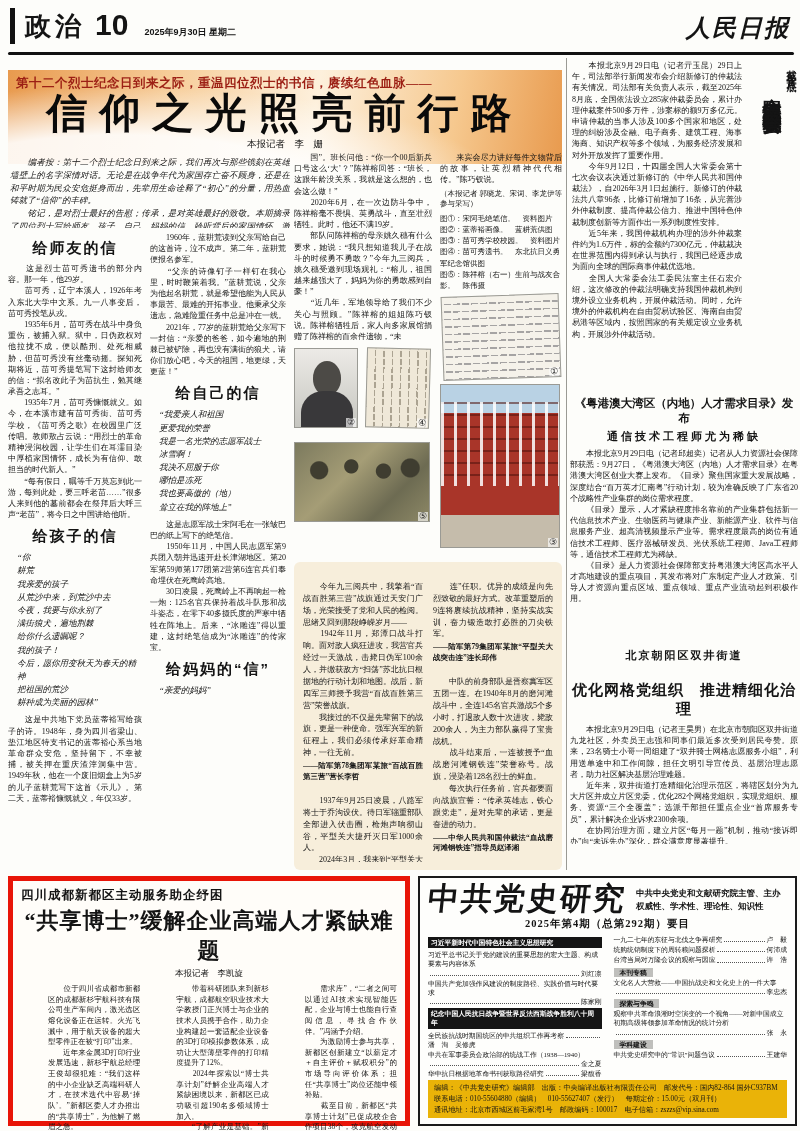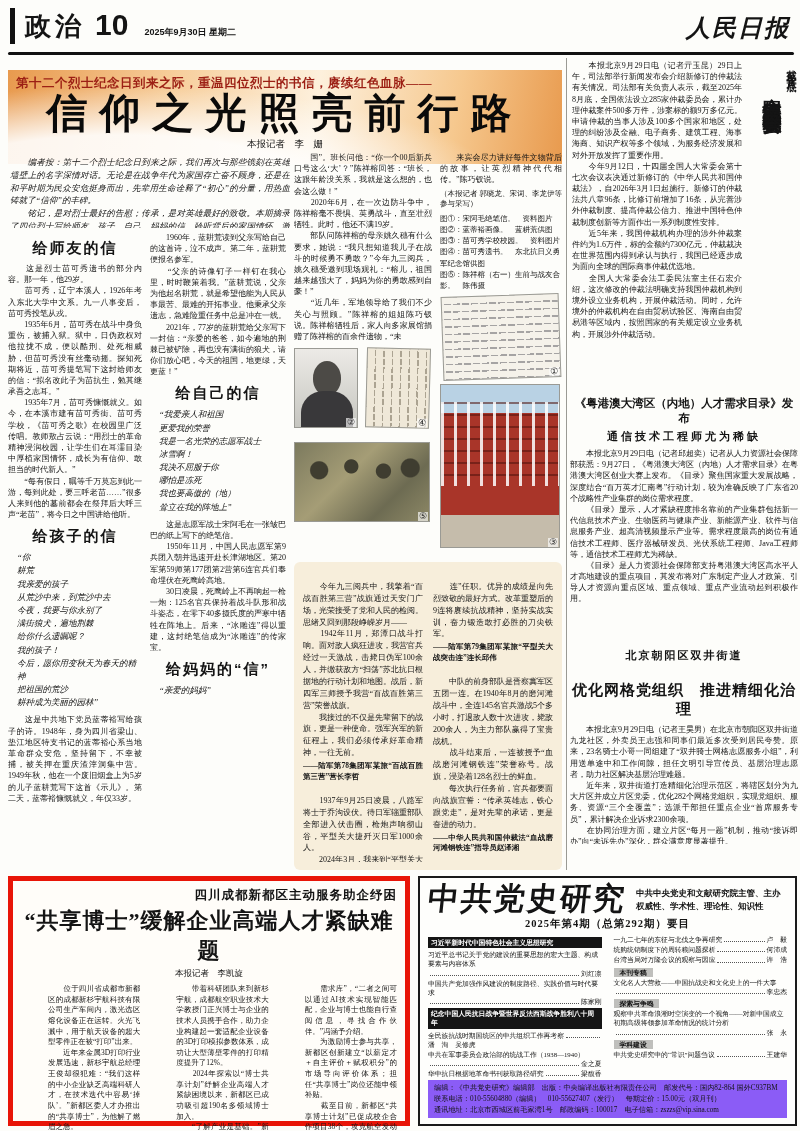--- a/index.html
+++ b/index.html
@@ -75,42 +75,42 @@
   #r2{left:570px;top:396px;width:228px;height:240px;overflow:hidden;}
   .r2-headline{font-size:11.5px;font-weight:900;text-align:center;letter-spacing:0;}
   .r2-sub{font-size:11px;font-weight:bold;text-align:center;letter-spacing:3px;margin:3px 0 4px;}
   #r3{left:570px;top:648px;width:228px;height:196px;overflow:hidden;}
   .r3-kicker{font-size:11px;font-weight:bold;text-align:center;letter-spacing:2px;}
   .r3-headline{font-size:15px;font-weight:900;text-align:center;letter-spacing:1px;margin:18px 0 5px;}
   #page-editors{left:570px;top:901px;width:228px;font-size:13px;font-weight:bold;}
   
   #redbox{left:8px;top:876px;width:402px;height:250px;border:5px solid #e81508;box-sizing:border-box;
     padding:6px 8px;background:#fffdf9;}
-  .rb-kicker{font-size:12.5px;font-weight:bold;text-align:right;letter-spacing:1px;}
+  .rb-kicker{font-size:12.5px;font-weight:bold;text-align:left;letter-spacing:1px;}
   .rb-headline{font-size:22px;font-weight:900;text-align:center;letter-spacing:1px;margin:2px 0;
     font-family:Liberation Serif, serif;}
   .rb-byline{font-size:8.5px;text-align:center;margin-bottom:4px;}
   .rb-cols{display:flex;gap:9px;}
   .rb-col{flex:1;font-size:7.5px;line-height:1.42;text-align:justify;white-space:pre-line;overflow:hidden;height:158px;margin-left:27px;}
   
   #journal{left:418px;top:876px;width:379px;height:250px;border:2px solid #1a1a1a;box-sizing:border-box;
     padding:5px 8px;background:#fefefc;}
   .j-top{display:flex;align-items:flex-end;gap:10px;}
   .j-title{font-size:31px;font-weight:900;letter-spacing:2px;transform:skewX(-6deg);line-height:1;}
   .j-tag{font-size:8.5px;font-weight:bold;line-height:1.6;white-space:pre-line;}
   .j-issue{text-align:center;font-size:10.5px;font-weight:bold;letter-spacing:1px;margin:3px 0 4px;}
   .j-toc{display:flex;gap:12px;height:142px;overflow:hidden;}
   .j-col{flex:1;font-size:6.8px;line-height:1.35;}
   .th{background:#151515;color:#fff;font-weight:bold;padding:1px 3px;margin:2px 0;}
   .th2{background:#bfbfbc;color:#111;font-weight:bold;display:inline-block;padding:0 6px;margin:2px 0 1px;}
   .ti{display:flex;flex-wrap:wrap;align-items:flex-end;margin-bottom:1px;}
   .tt{max-width:100%;}
   .lead{flex:1 1 26px;border-bottom:1.5px dotted #555;margin:0 2px 2px;min-width:22px;height:1px;}
   .au{white-space:nowrap;}
-  .j-foot{background:#8b5cf6;margin-top:3px;padding:3px 6px;font-size:7.2px;line-height:1.5;white-space:pre-line;}
+  .j-foot{background:#eab308;margin-top:3px;padding:3px 6px;font-size:7.2px;line-height:1.5;white-space:pre-line;}
 </style>
 </head>
 <body>
 
 <div class="abs" id="hdr">
   <div class="hdr-left sans">
     <span class="hdr-section">政治</span>
     <span class="hdr-num">10</span>
     <span class="hdr-date">2025年9月30日 星期二</span>
   </div>

